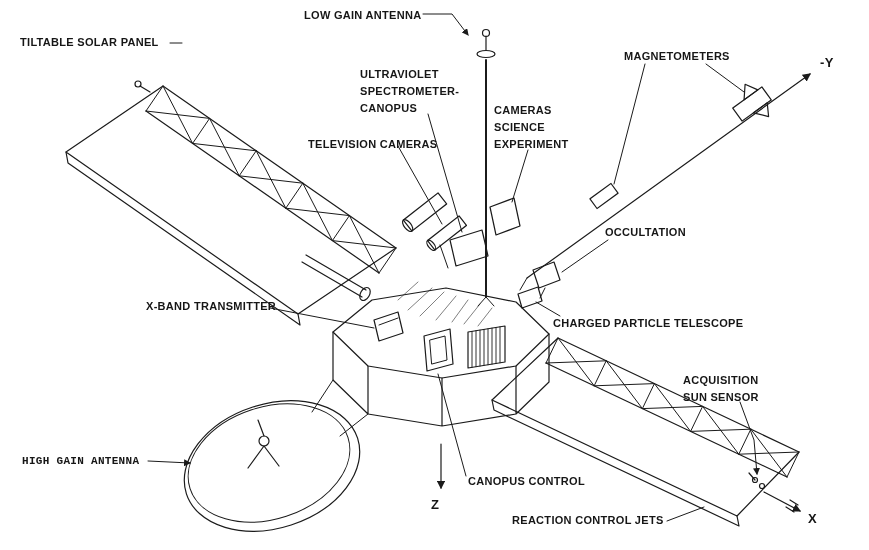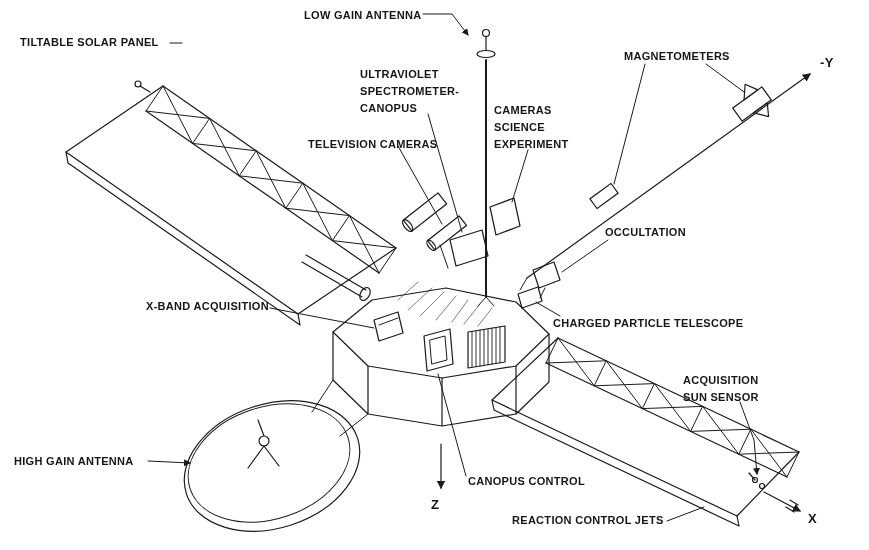--- a/index.html
+++ b/index.html
@@ -19,21 +19,21 @@
   #lbl-tiltable{left:20px;top:34px;text-align:right;}
   #lbl-lowgain{left:304px;top:7px;}
   #lbl-magnetometers{left:624px;top:48px;}
   #lbl-uv-airglow{left:360px;top:66px;width:120px;}
   #lbl-plasma{left:494px;top:102px;width:88px;}
   #lbl-tv{left:284px;top:136px;margin-left:24px;}
   #lbl-uv-occ{left:605px;top:224px;width:182px;}
   #lbl-xband{left:146px;top:298px;}
   #lbl-cpt{left:553px;top:315px;}
   #lbl-acq{left:683px;top:372px;width:110px;}
-  #lbl-hga{left:14px;top:453px;}
+  #lbl-hga{left:22px;top:453px;font-family:Liberation Mono, monospace;}
   #lbl-canopus{left:468px;top:473px;}
   #lbl-rcj{left:512px;top:512px;}
   #lbl-minus-y{left:820px;top:54px;}
   #lbl-z{left:431px;top:496px;}
   #lbl-x{left:808px;top:510px;}
 </style>
 </head>
 <body>
 
 <div class="stage">
@@ -175,21 +175,21 @@
     <span>SCIENCE</span>
     <span>EXPERIMENT</span>
   </div>
 
   <div class="lbl" id="lbl-tv">TELEVISION CAMERAS</div>
 
   <div class="lbl center" id="lbl-uv-occ">
     <span>OCCULTATION</span>
   </div>
 
-  <div class="lbl" id="lbl-xband">X-BAND ACQUISITION</div>
+  <div class="lbl" id="lbl-xband">X-BAND TRANSMITTER</div>
   <div class="lbl" id="lbl-cpt">CHARGED PARTICLE TELESCOPE</div>
 
   <div class="lbl center" id="lbl-acq">
     <span>ACQUISITION</span>
     <span>SUN SENSOR</span>
   </div>
 
   <div class="lbl" id="lbl-hga">HIGH GAIN ANTENNA</div>
   <div class="lbl" id="lbl-canopus">CANOPUS CONTROL</div>
   <div class="lbl" id="lbl-rcj">REACTION CONTROL JETS</div>

